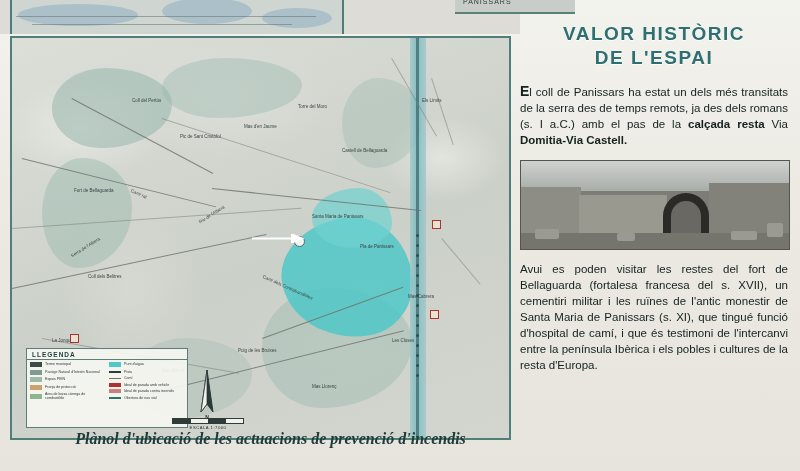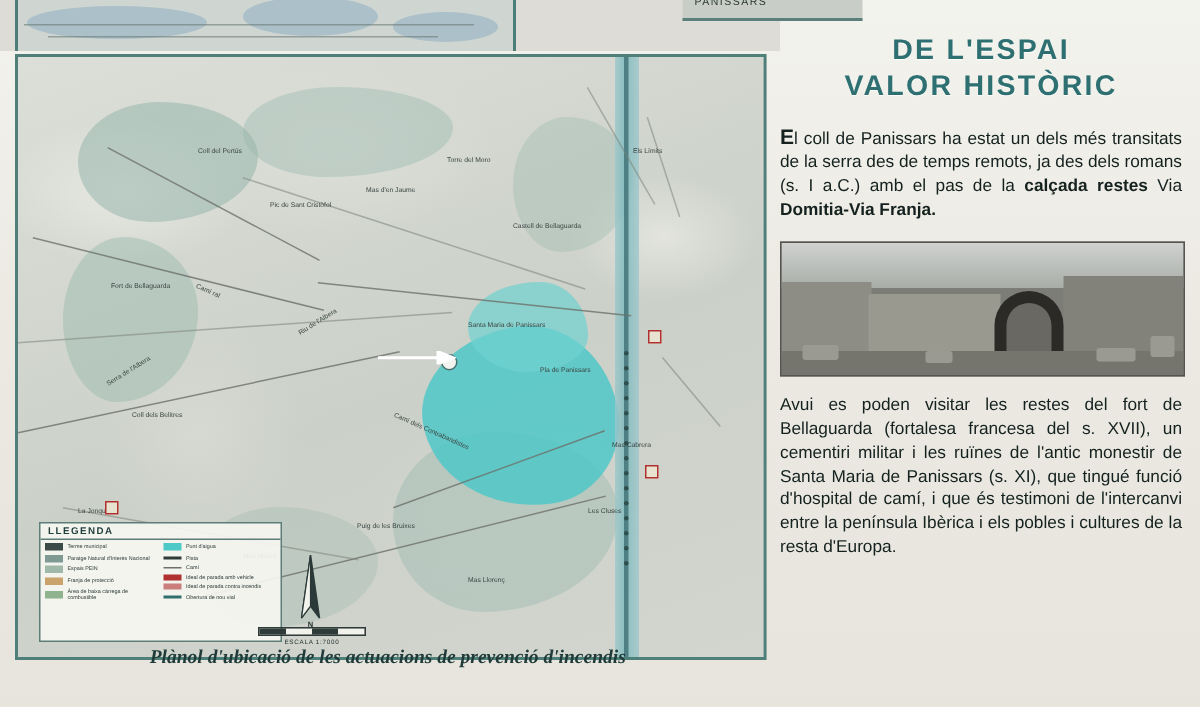--- a/index.html
+++ b/index.html
@@ -240,24 +240,24 @@
   #scalebar .txt {
     font-size: 4.2px;
     color: #24302e;
     letter-spacing: .5px;
     margin-top: 1px;
   }
 
   
   #map-caption {
     position: absolute;
-    left: 10px; top: 430px;
+    left: 22px; top: 430px;
     width: 497px;
     text-align: center;
-    font-size: 13px;
+    font-size: 16px;
     font-weight: bold;
     font-style: italic;
     color: #1f3a38;
     font-family: "Liberation Serif", serif;
   }
 
   
   #right-col {
     position: absolute;
     left: 520px; top: 22px;
@@ -489,26 +489,26 @@
       <div class="bar"></div>
       <div class="txt">ESCALA 1:7000</div>
     </div>
   </div>
 
   <div id="map-caption">Plànol d'ubicació de les actuacions de prevenció d'incendis</div>
 
   <div id="right-col">
 
     <div id="title">
+      <div>VALOR HISTÒRIC</div>
       <div>DE L'ESPAI</div>
-      <div>VALOR HISTÒRIC</div>
     </div>
 
     <p class="para">
-      <span class="dropcap">E</span><span>l coll de Panissars ha estat un dels més transitats de la serra des de temps remots, ja des dels romans (s. I a.C.) amb el pas de la </span><b>calçada restes</b><span> Via </span><b>Domitia-Via Franja.</b>
+      <span class="dropcap">E</span><span>l coll de Panissars ha estat un dels més transitats de la serra des de temps remots, ja des dels romans (s. I a.C.) amb el pas de la </span><b>calçada resta</b><span> Via </span><b>Domitia-Via Castell.</b>
     </p>
 
     <div id="photo">
       <div class="sky"></div>
       <div class="ruin" style="left:0;top:26px;width:60px;height:50px;"></div>
       <div class="ruin" style="left:58px;top:34px;width:88px;height:44px;background:#9a998f"></div>
       <div class="ruin" style="left:188px;top:22px;width:80px;height:58px;background:#83827a"></div>
       <div class="arch"></div>
       <div class="arch2"></div>
       <div class="ground"></div>

